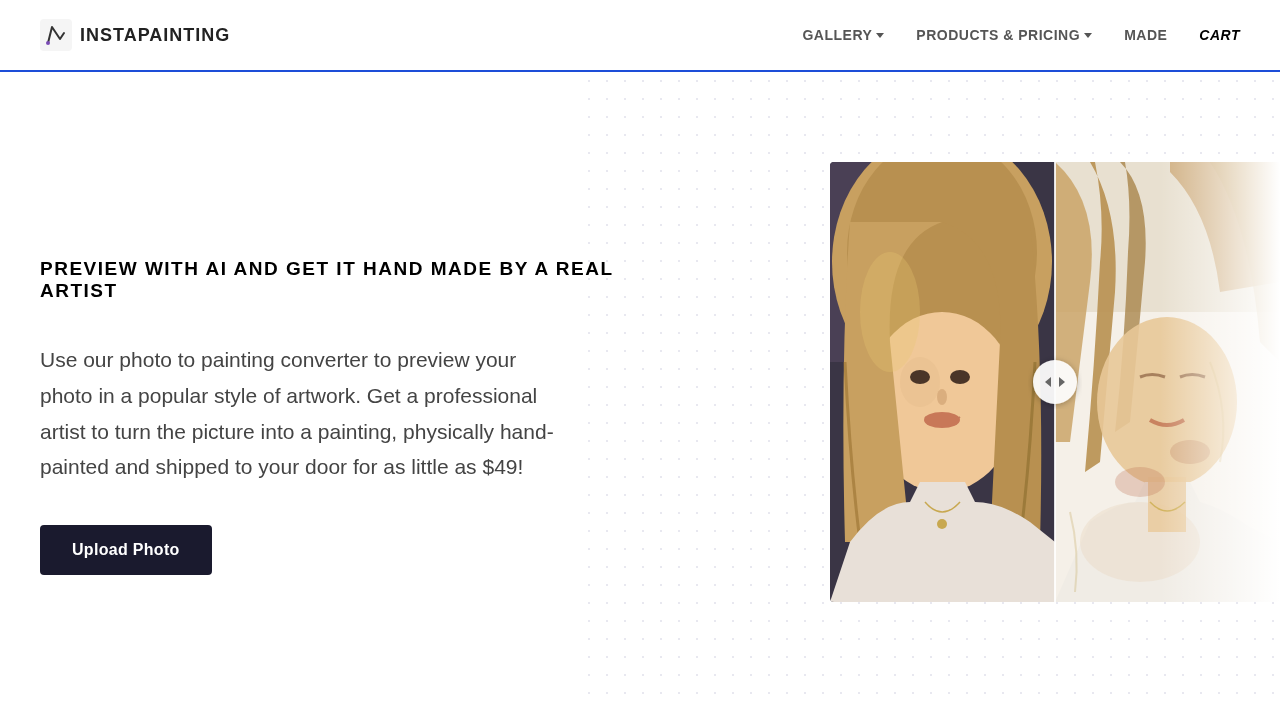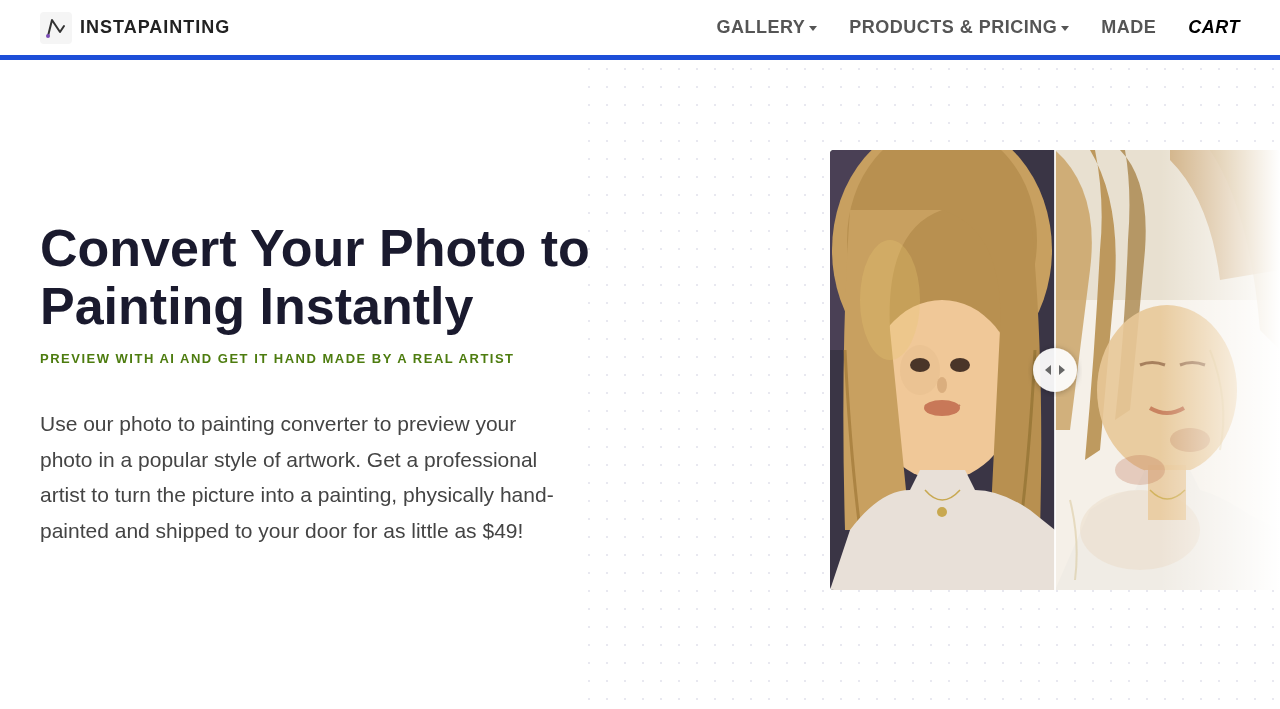--- a/index.html
+++ b/index.html
@@ -15,23 +15,23 @@
       min-height: 709px;
       overflow-x: hidden;
     }
 
     
     nav {
       display: flex;
       align-items: center;
       justify-content: space-between;
       padding: 0 40px;
-      height: 60px;
+      height: 72px;
       background: #fff;
-      border-bottom: 5px solid #1d4ed8;
+      border-bottom: 2px solid #1d4ed8;
     }
 
     .nav-logo {
       display: flex;
       align-items: center;
       gap: 8px;
       text-decoration: none;
     }
 
     .logo-icon {
@@ -50,21 +50,21 @@
     .nav-links {
       display: flex;
       align-items: center;
       gap: 32px;
     }
 
     .nav-link {
       display: flex;
       align-items: center;
       gap: 4px;
-      font-size: 18px;
+      font-size: 14px;
       font-weight: 600;
       color: #555;
       text-decoration: none;
       letter-spacing: 0.5px;
       cursor: pointer;
     }
 
     .nav-link-cart {
       color: #000000;
       font-weight: 700;
@@ -98,23 +98,23 @@
 
     .hero-title {
       font-size: 52px;
       font-weight: 800;
       color: #1a1a2e;
       line-height: 1.1;
       margin-bottom: 16px;
     }
 
     .hero-subtitle {
-      font-size: 13px;
+      font-size: 19px;
       font-weight: 700;
-      color: #4d7c0f;
+      color: #000000;
       letter-spacing: 1.5px;
       text-transform: uppercase;
       margin-bottom: 40px;
     }
 
     .hero-description {
       font-size: 21px;
       color: #444;
       line-height: 1.7;
       margin-bottom: 40px;
@@ -211,23 +211,23 @@
       <span>CART</span>
     </a>
   </div>
 </nav>
 
 <section class="hero">
 
   <div class="dots-bg"></div>
 
   <div class="hero-content">
-    <h1 class="hero-title">Convert Your Photo to Painting Instantly</h1>
     <p class="hero-subtitle">PREVIEW WITH AI AND GET IT HAND MADE BY A REAL ARTIST</p>
     <p class="hero-description">Use our photo to painting converter to preview your photo in a popular style of artwork. Get a professional artist to turn the picture into a painting, physically hand-painted and shipped to your door for as little as $49!</p>
+    <button class="upload-btn">Upload Photo</button>
   </div>
 
   <div class="hero-image-wrapper">
     <div class="comparison-container">
       <svg class="comparison-svg" viewBox="0 0 450 440" xmlns="http://www.w3.org/2000/svg">
 
         <defs>
           <clipPath id="left-clip">
             <rect x="0" y="0" width="225" height="440"></rect>
           </clipPath>

